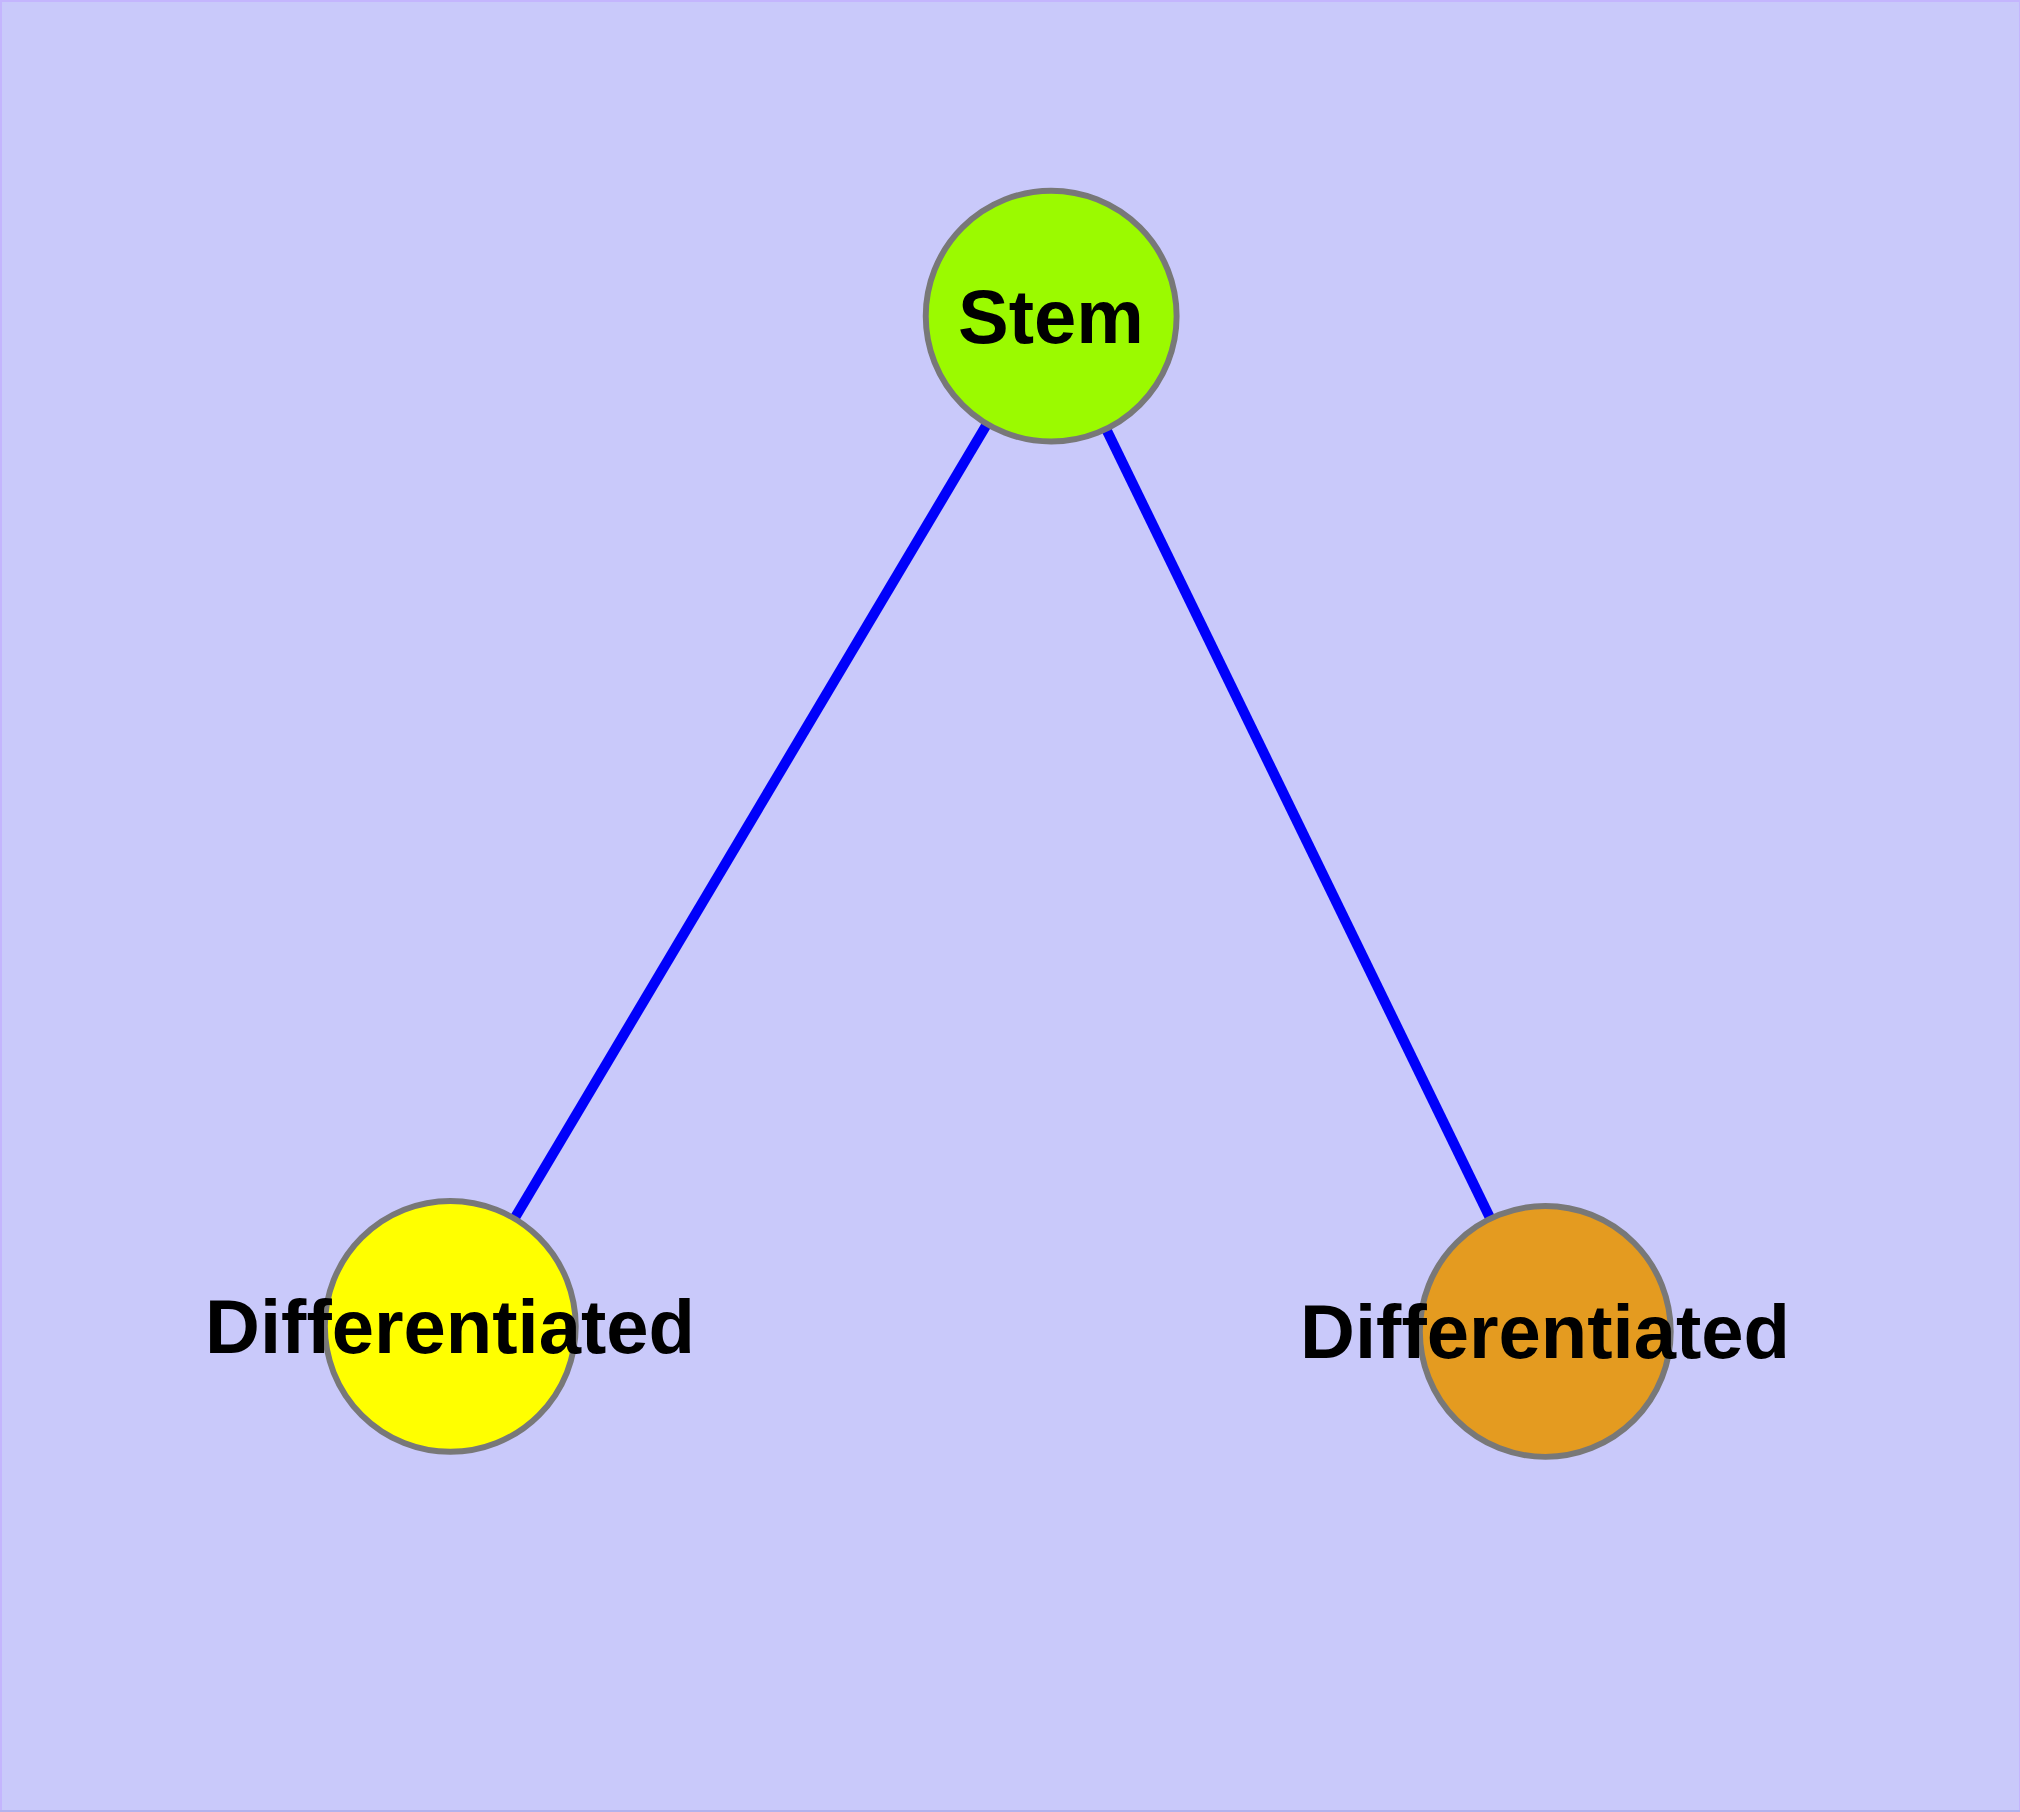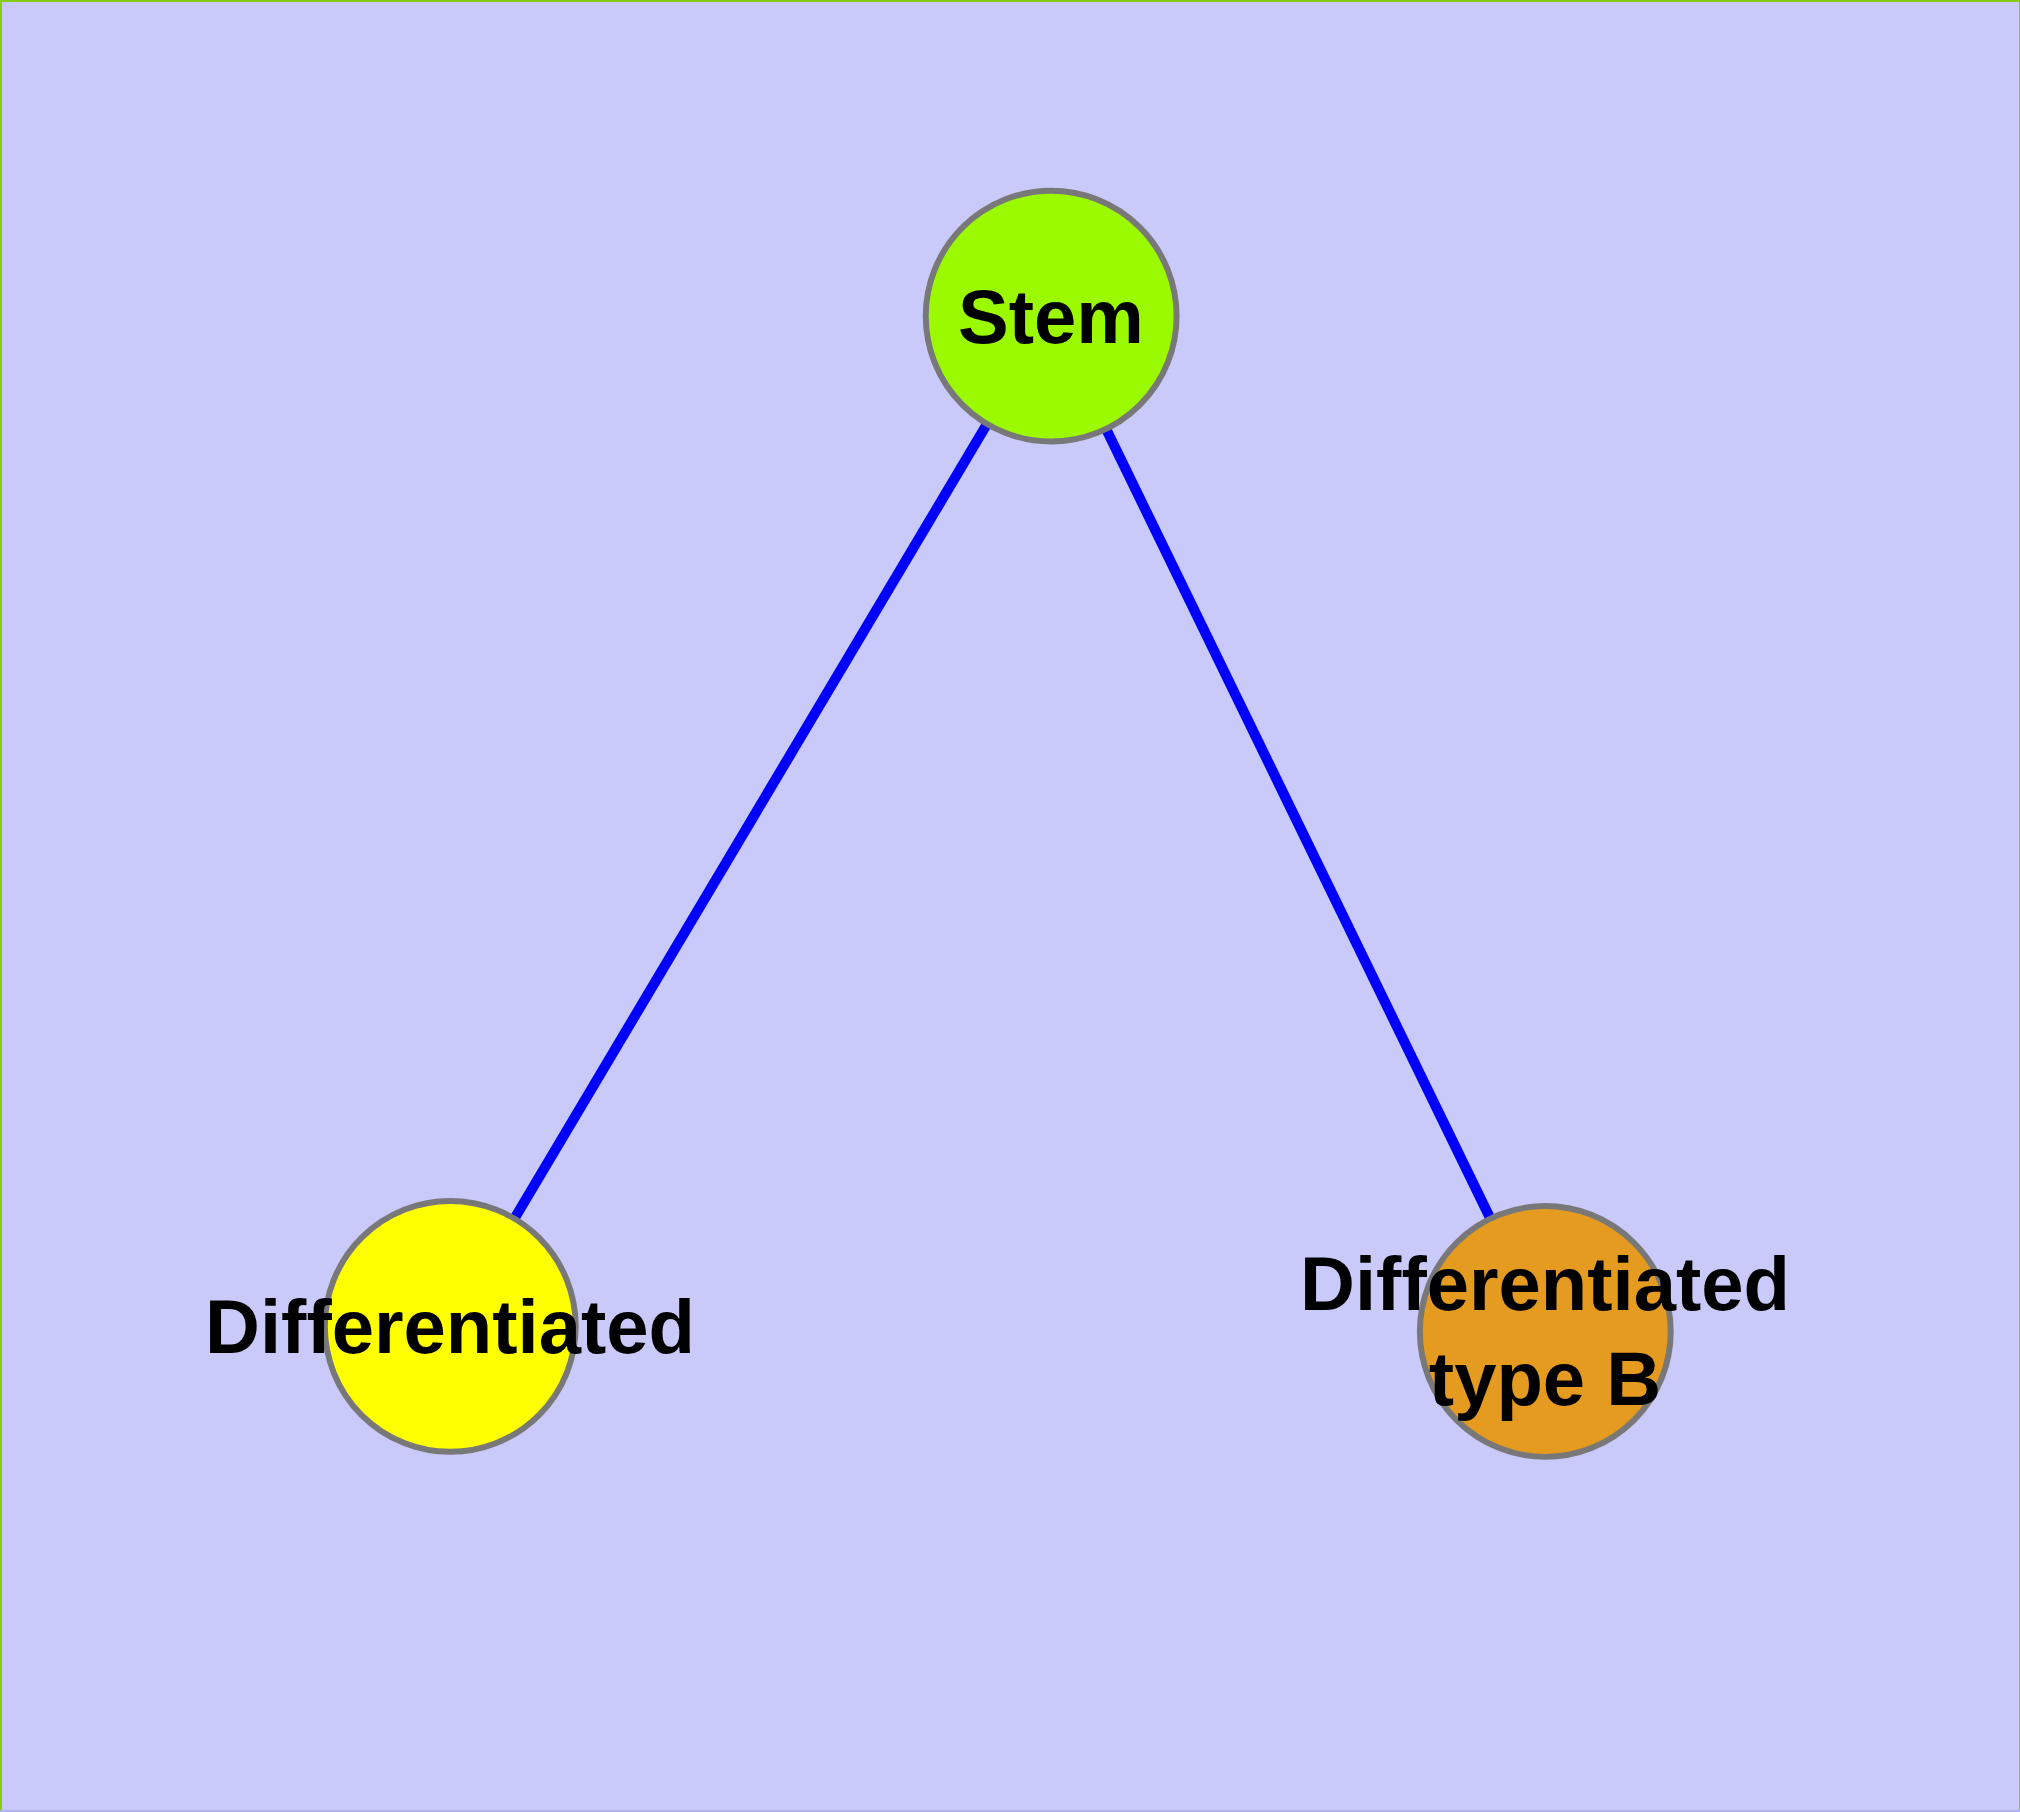--- a/index.html
+++ b/index.html
@@ -44,36 +44,35 @@
     font-size: 76px;
     line-height: 1.25;
     color: #000000;
     white-space: nowrap;
     pointer-events: none;
   }
 </style>
 </head>
 <body>
 
-<div id="canvas" style="width: 2021px; height: 1812px; background: #84cc16;">
+<div id="canvas" style="width: 2021px; height: 1812px; background: #c4b5fd;">
   <div id="plot-area" style="background: rgb(201, 201, 250);"></div>
   <div id="bottom-strip" style="background: rgb(178, 178, 238);"></div>
   <svg id="graph-svg" xmlns="http://www.w3.org/2000/svg" viewBox="0 0 2384 2138">
       <line x1="1240" y1="373" x2="531" y2="1565" stroke="#0000fa" stroke-width="12"></line>
       <line x1="1240" y1="373" x2="1823" y2="1571" stroke="#0000fa" stroke-width="12"></line>
       <circle cx="1240" cy="373" r="148" fill="#9bfa00" stroke="#787878" stroke-width="7"></circle>
       <circle cx="531" cy="1565" r="148" fill="#ffff00" stroke="#787878" stroke-width="7"></circle>
       <circle cx="1823" cy="1571" r="148" fill="#e49b20" stroke="#787878" stroke-width="7"></circle>
     </svg>
   <div id="labels">
       <div class="node-label" style="left: 1051px; top: 316px; color: rgb(0, 0, 0);">
         <div>Stem</div>
       </div>
       <div class="node-label" style="left: 450px; top: 1326px; color: rgb(0, 0, 0);">
         <div>Differentiated</div>
       </div>
       <div class="node-label" style="left: 1545px; top: 1331px; color: rgb(0, 0, 0);">
         <div>Differentiated</div>
-        <div>type B</div>
       </div>
     </div>
 </div>
 
 
 </body></html>

